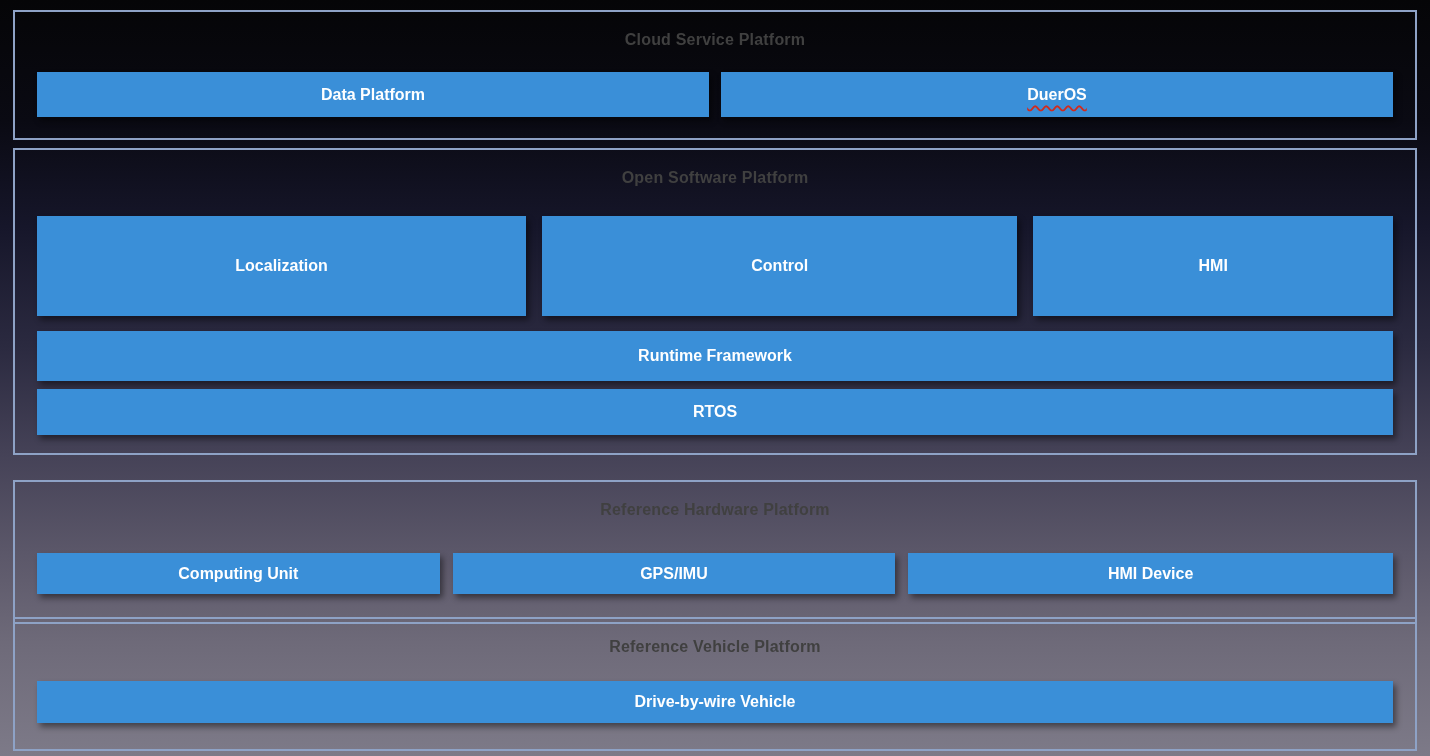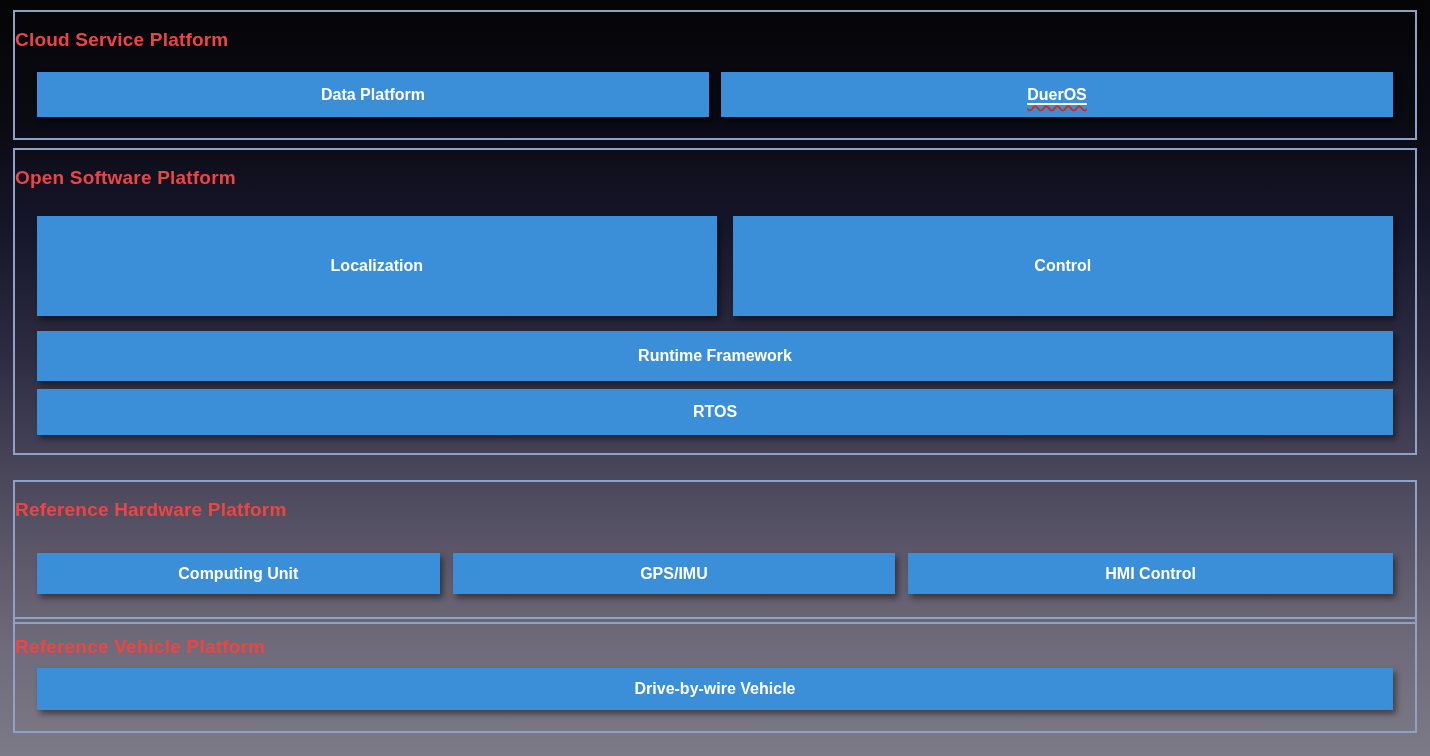--- a/index.html
+++ b/index.html
@@ -25,25 +25,26 @@
   .section {
     position: absolute;
     left: 13px;
     width: 1404px;
     box-sizing: border-box;
     border: 2px solid #8ea2c6;
   }
   #section-cloud    { top: 10px;  height: 130px; }
   #section-software { top: 148px; height: 307px; }
   #section-hardware { top: 480px; height: 144px; }
-  #section-vehicle  { top: 617px; height: 116px; }
+  #section-vehicle  { top: 617px; height: 134px; }
 
   .section-title {
-    color: #ef4444;
-    font-size: 19px;
+    text-align: center;
+    color: #404040;
+    font-size: 16px;
     font-weight: bold;
     line-height: 30px;
     margin-top: 13px;
     letter-spacing: 0.2px;
   }
   .row {
     display: flex;
     padding: 0 22px;
   }
   .box {
@@ -74,26 +75,25 @@
   #section-software .layer-row-2 .box { height: 46px; flex: 1 1 0; }
 
   
   #section-hardware .row { margin-top: 28px; gap: 13px; }
   #section-hardware .box { height: 41px; }
   .box-computing-unit { flex: 402 1 0; }
   .box-gps-imu        { flex: 442 1 0; }
   .box-hmi-device     { flex: 484 1 0; }
 
   
-  #section-vehicle .row { margin-top: 6px; }
+  #section-vehicle .row { margin-top: 19px; }
   #section-vehicle .box { height: 42px; flex: 1 1 0; }
 
   
   .u-solid {
-    text-decoration: underline;
     text-decoration-thickness: 1.5px;
     text-underline-offset: 3px;
   }
   .u-wavy {
     text-decoration: underline wavy #cf2b1f;
     text-decoration-thickness: 1.5px;
     text-underline-offset: 5px;
   }
 </style>
 </head>
@@ -113,20 +113,23 @@
 
 <div class="section" id="section-software">
   <div class="section-title">Open Software Platform</div>
   <div class="row modules-row">
     <div class="box box-localization">
       <span>Localization</span>
     </div>
     <div class="box box-control">
       <span>Control</span>
     </div>
+    <div class="box box-hmi">
+      <span>HMI</span>
+    </div>
   </div>
   <div class="row layer-row-1">
     <div class="box">
       <span>Runtime Framework</span>
     </div>
   </div>
   <div class="row layer-row-2">
     <div class="box">
       <span>RTOS</span>
     </div>
@@ -136,21 +139,21 @@
 <div class="section" id="section-hardware">
   <div class="section-title">Reference Hardware Platform</div>
   <div class="row">
     <div class="box box-computing-unit">
       <span>Computing Unit</span>
     </div>
     <div class="box box-gps-imu">
       <span>GPS/IMU</span>
     </div>
     <div class="box box-hmi-device">
-      <span>HMI Control</span>
+      <span>HMI Device</span>
     </div>
   </div>
 </div>
 
 <div class="section" id="section-vehicle">
   <div class="section-title">Reference Vehicle Platform</div>
   <div class="row">
     <div class="box">
       <span>Drive-by-wire Vehicle</span>
     </div>

